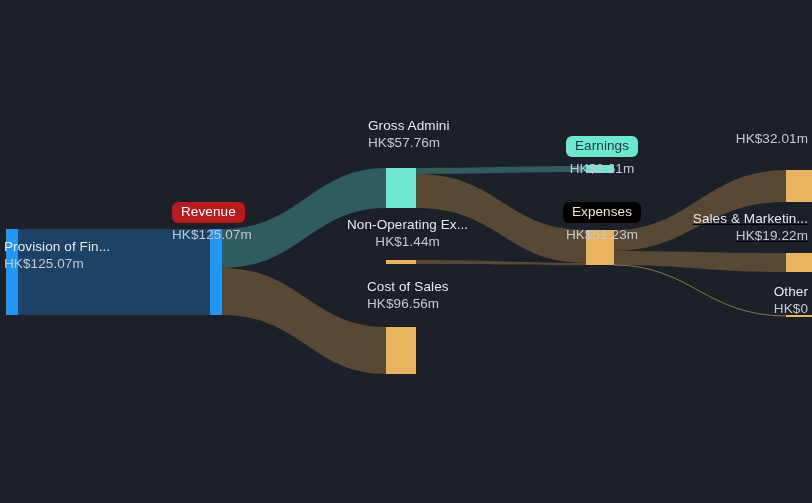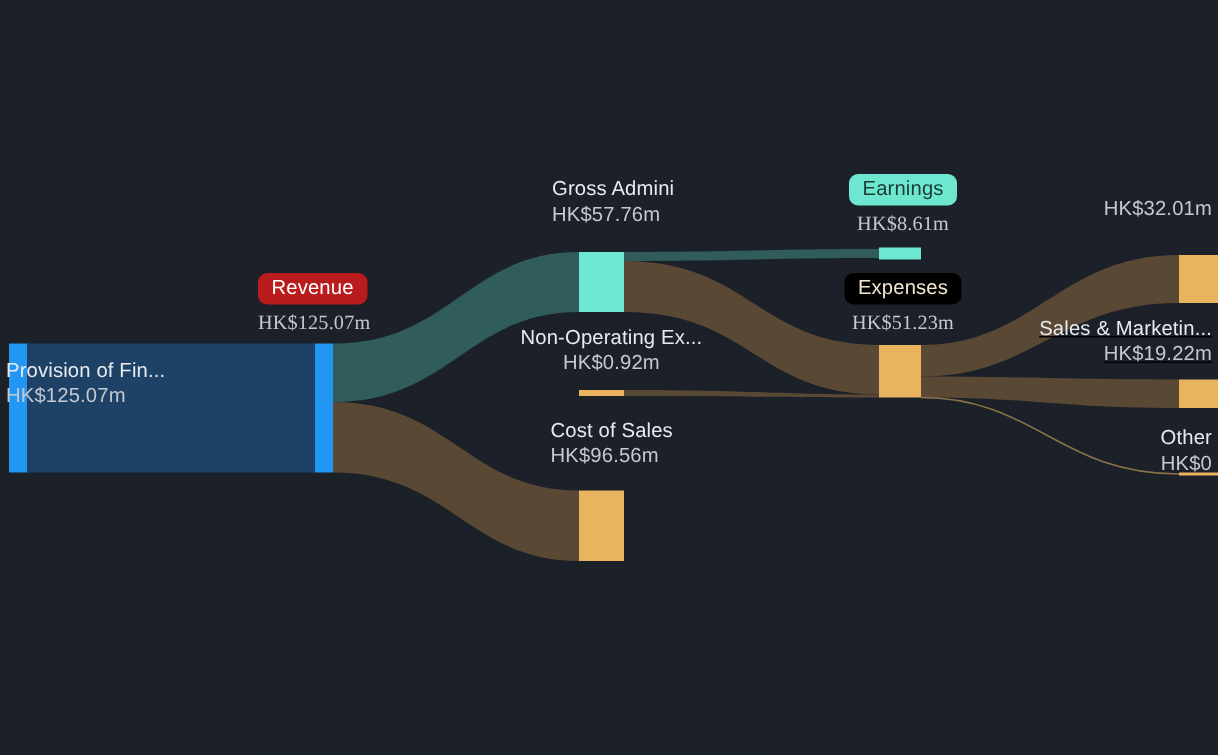--- a/index.html
+++ b/index.html
@@ -52,28 +52,28 @@
     position: absolute;
     white-space: nowrap;
   }
   .pill {
     display: inline-block;
     border-radius: 6px;
     padding: 3px 9px 4px 9px;
     font-size: 13.5px;
     line-height: 1.05;
     letter-spacing: 0.1px;
+    margin-top: 20px;
   }
   .pill-value {
     display: block;
     font-size: 13.5px;
     color: #c3c8d1;
     margin-top: 4px;
     letter-spacing: 0.1px;
-    font-family: Liberation Serif, serif;
   }
   .pill-wrap.center-align {
     text-align: center;
   }
 </style>
 </head>
 <body style="background: rgb(27, 32, 41);">
 
 <div id="chart-root" style="background: rgb(27, 32, 41);">
 
@@ -146,21 +146,21 @@
     <span class="pill-value">HK$125.07m</span>
   </div>
 
   <div class="label" style="left:368px; top:119px;">
     <span class="name">Gross Admini</span>
     <span class="value">HK$57.76m</span>
   </div>
 
   <div class="label" style="left:347px; top:218px;">
     <span class="name">Non-Operating Ex...</span>
-    <span class="value" style="text-align:center;">HK$0.92m</span>
+    <span class="value" style="text-align:center;">HK$1.44m</span>
   </div>
 
   <div class="label" style="left:367px; top:280px;">
     <span class="name">Cost of Sales</span>
     <span class="value">HK$96.56m</span>
   </div>
 
   <div class="pill-wrap center-align" style="left:566px; top:116px; width:72px;">
     <span class="pill" style="background:#6ee7d0; color:#1b3b33;">Earnings</span>
     <span class="pill-value">HK$8.61m</span>

